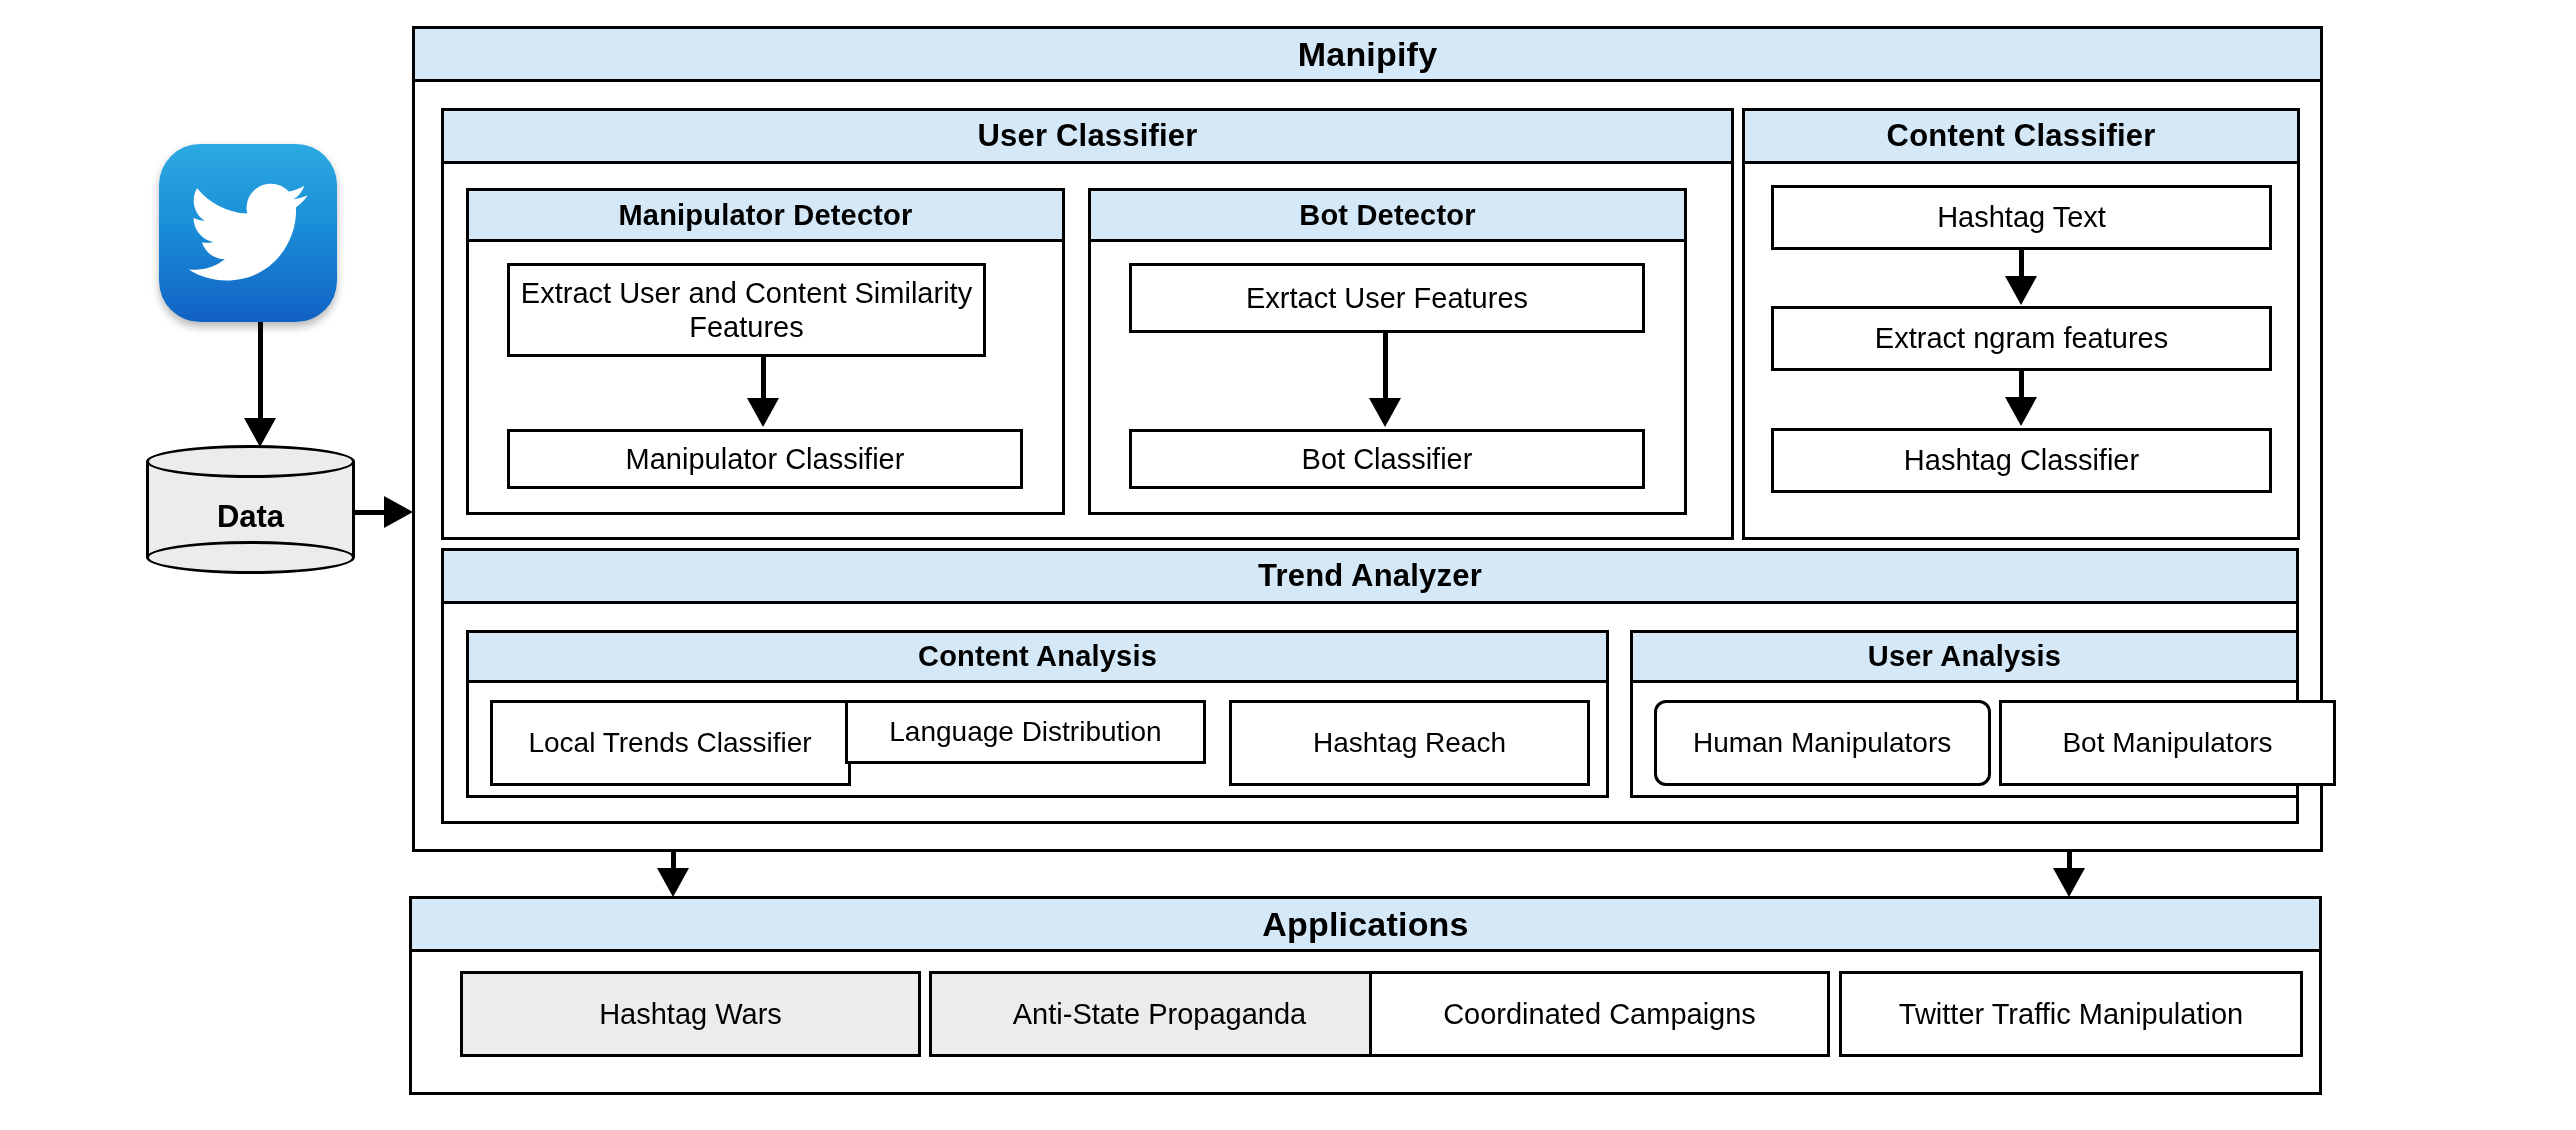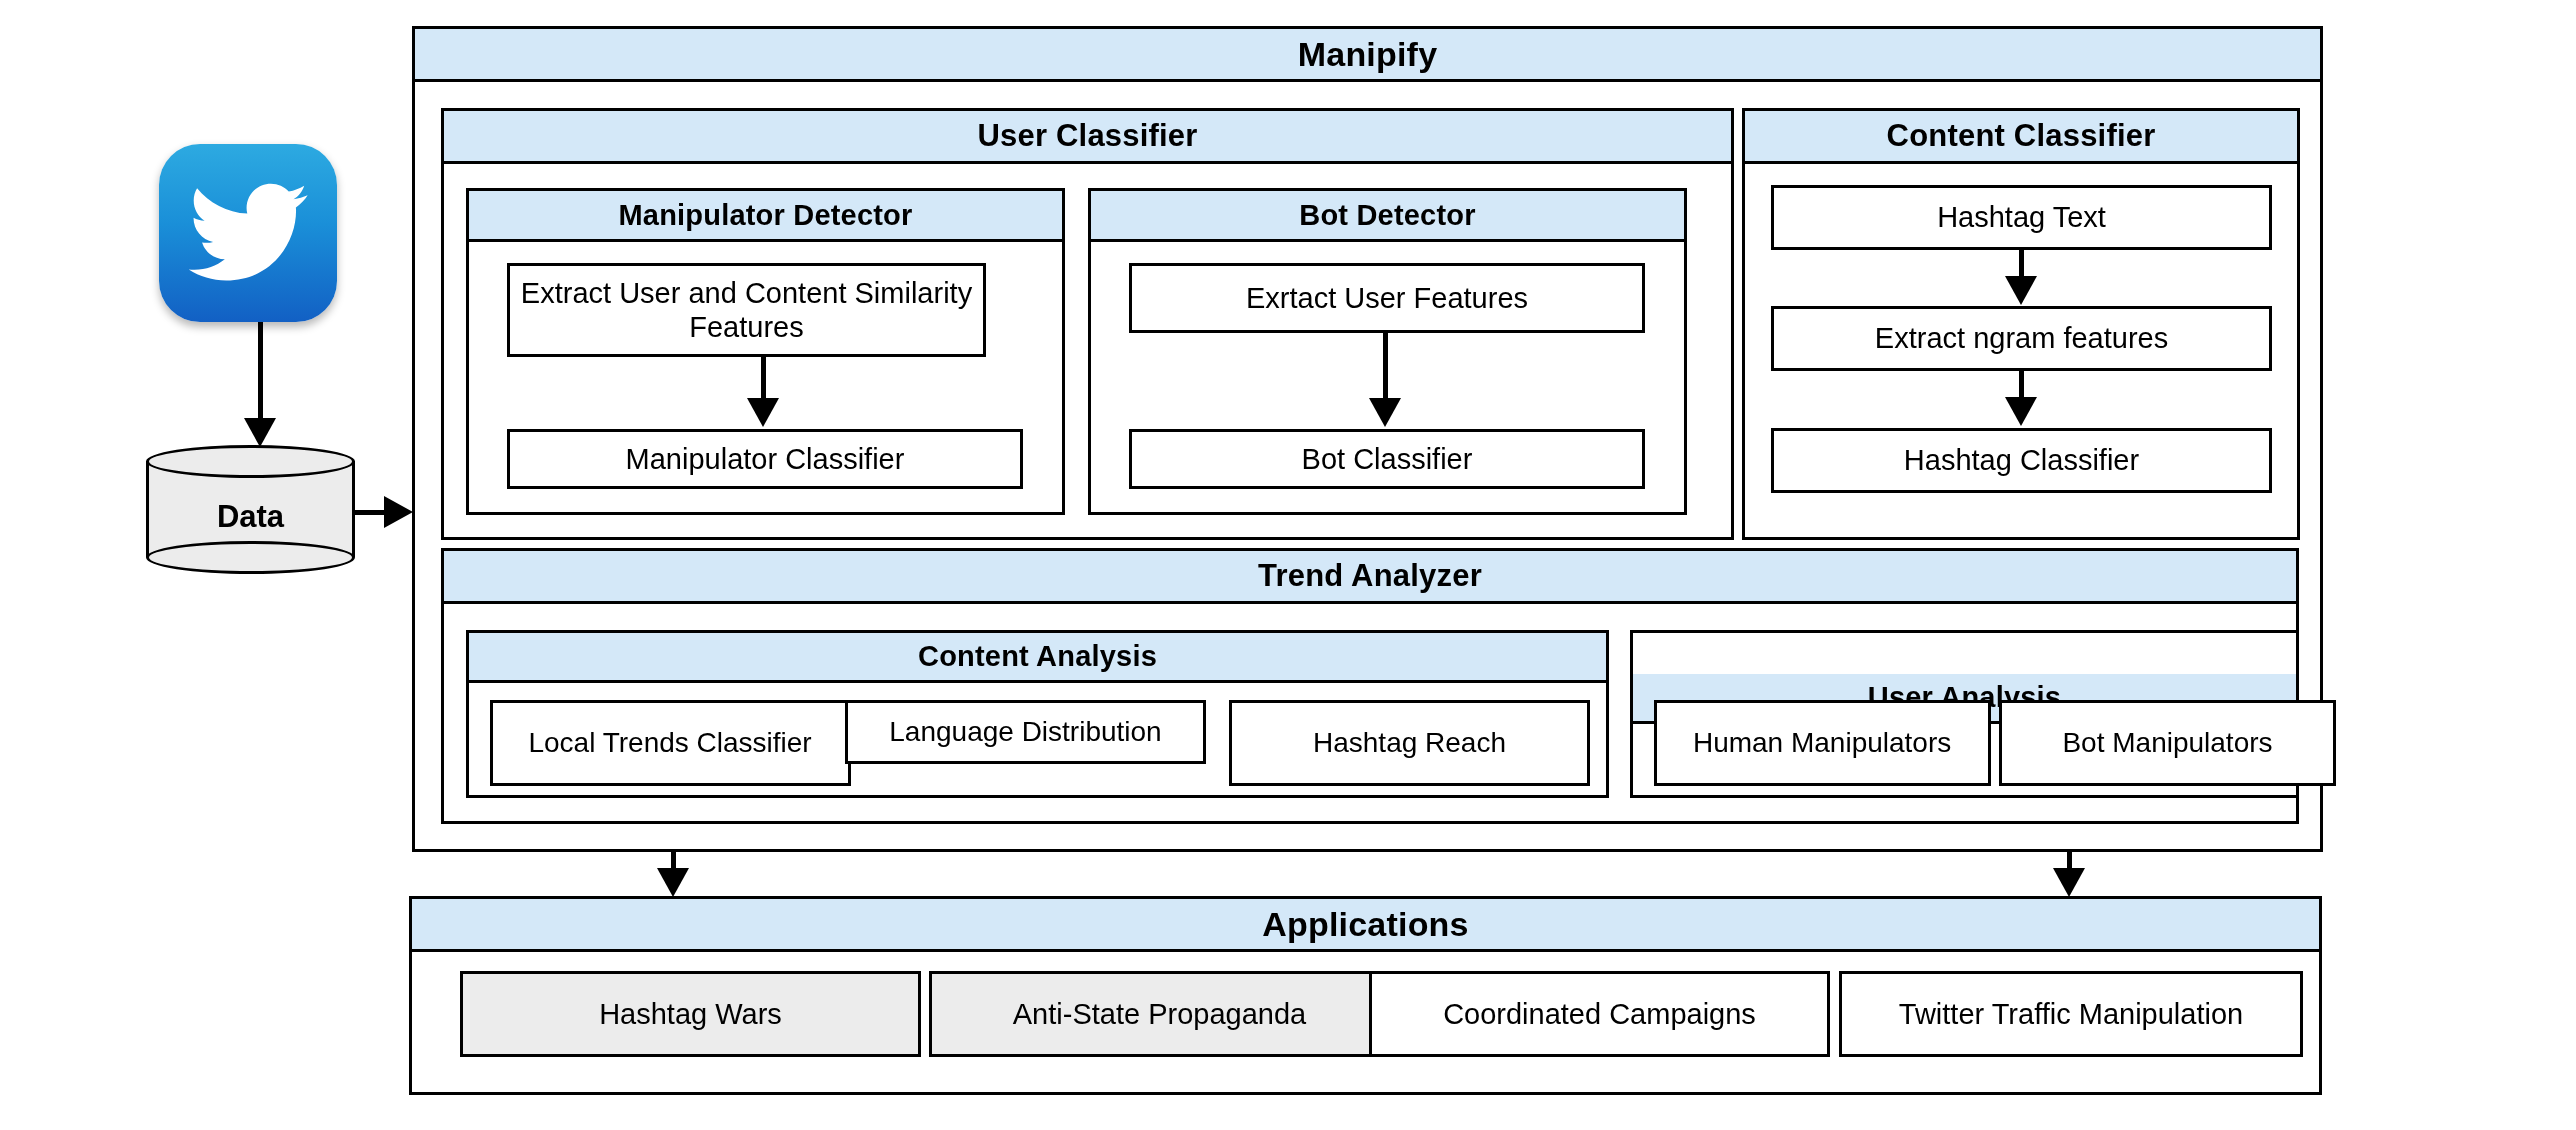--- a/index.html
+++ b/index.html
@@ -208,22 +208,22 @@
       <div class="hdr t-sec" style="height:53px;">Trend Analyzer</div>
 
       <div class="box" style="left:22px; top:79px; width:1143px; height:168px;">
         <div class="hdr t-sub" style="height:50px;">Content Analysis</div>
         <div class="leaf t-leaf-s" style="left:20.6px; top:67px; width:361px; height:86px;">Local Trends Classifier</div>
         <div class="leaf t-leaf-s" style="left:376px; top:67px; width:361px; height:64px;">Language Distribution</div>
         <div class="leaf t-leaf-s" style="left:760px; top:67px; width:361px; height:86px;">Hashtag Reach</div>
       </div>
 
       <div class="box" style="left:1186px; top:79px; width:669px; height:168px;">
-        <div class="hdr t-sub" style="height:50px;margin-top:41px;">User Analysis</div>
-        <div class="leaf t-leaf-s" style="left:20.6px; top:67px; width:337px; height:86px;">Human Manipulators</div>
+        <div class="hdr t-sub" style="height:50px;">User Analysis</div>
+        <div class="leaf t-leaf-s" style="left:20.6px; top:67px; width:337px; height:86px;border-radius:12px;">Human Manipulators</div>
         <div class="leaf t-leaf-s" style="left:366px; top:67px; width:337px; height:86px;">Bot Manipulators</div>
       </div>
     </div>
   </div>
 
   <div class="arrow" style="left:656px; top:851px; width:34px; height:48px;">
     <div class="shaft" style="left:14.6px; top:0; width:5.1px; height:22px;"></div>
     <div class="head-down" style="left:0.9px; top:17px;"></div>
   </div>
   <div class="arrow" style="left:2052px; top:851px; width:34px; height:48px;">

